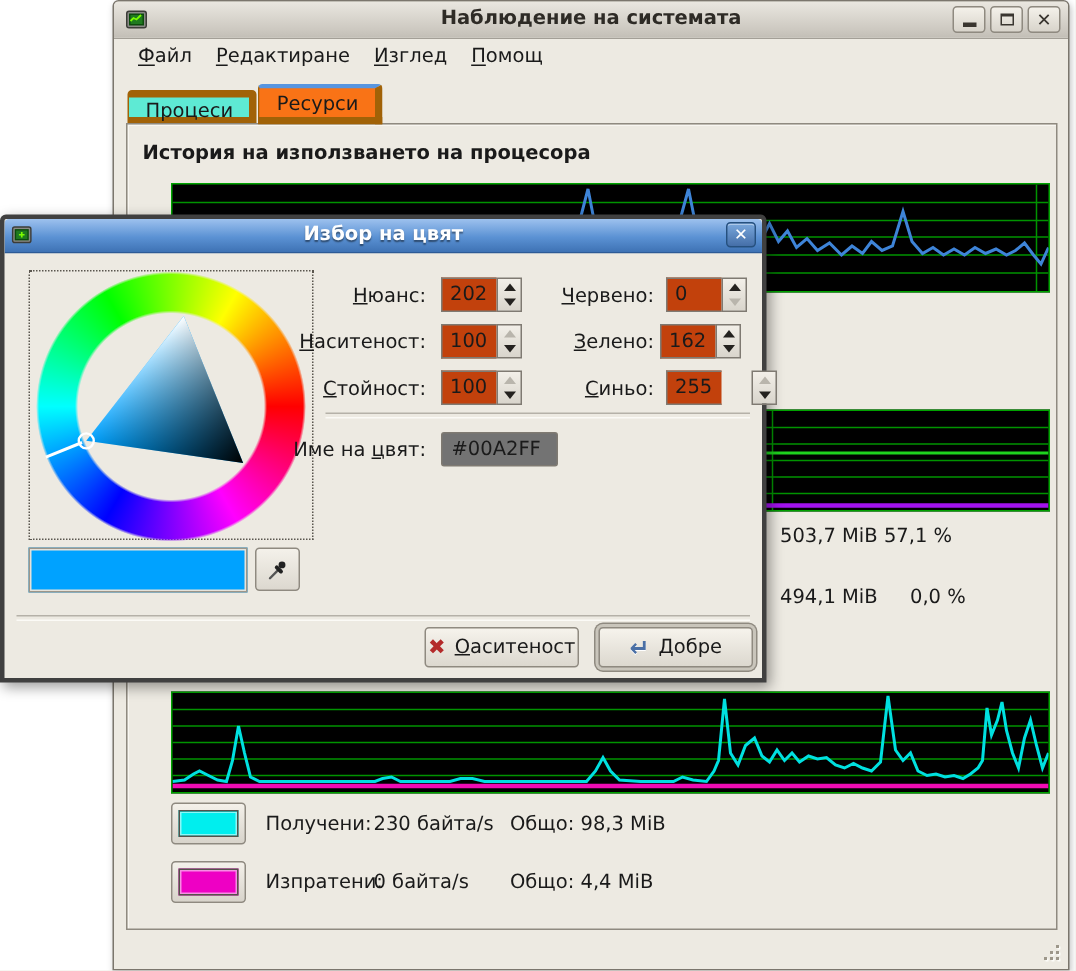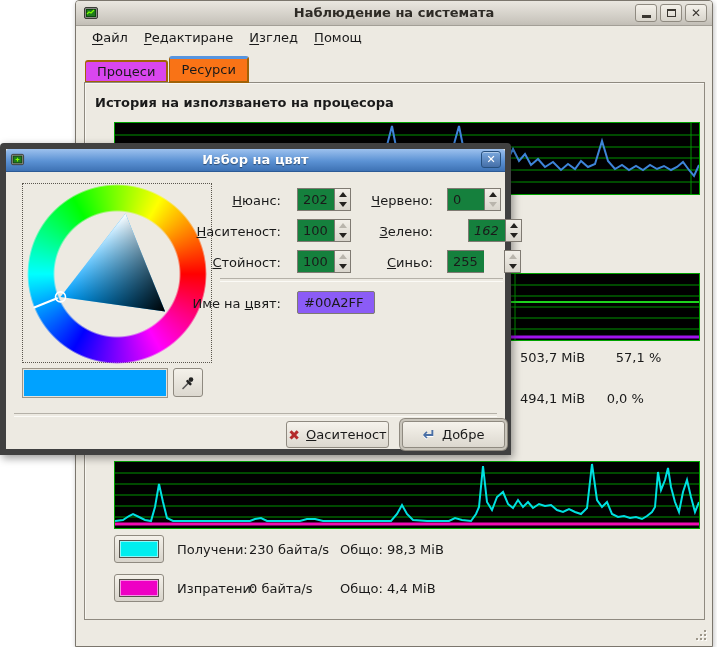--- a/index.html
+++ b/index.html
@@ -46,21 +46,21 @@
   .mw-menubar{
     left:1px;top:25px;right:1px;height:22px;
     display:flex;align-items:center;padding-left:8px;gap:2px;
   }
   .menu-item{padding:2px 7px;}
   .menu-item u{text-underline-offset:2px;}
 
   .tab-row{left:9px;top:55px;height:27px;display:flex;align-items:flex-end;}
   .tab{
     box-sizing:border-box;height:23px;padding:2px 11px 0 11px;
-    background:#d946ef;border:2px solid #a16207;border-left-width:1px;
+    background:#5eead4;border:5px solid #a16207;border-left-width:1px;
     border-radius:3px 3px 0 0;margin-right:1px;white-space:nowrap;
   }
   .tab.active{
     height:27px;padding-top:3px;
     background:#f97316;
     border-top:3px solid #5795e0;
     position:relative;z-index:3;
   }
 
   .content-frame{
@@ -88,21 +88,21 @@
     box-shadow:inset 0 0 0 1px rgba(255,255,255,.55);
   }
   .legend-text{white-space:nowrap;}
 
   .resize-grip{right:5px;bottom:5px;width:15px;height:15px;}
   .grip-dot{position:absolute;width:2px;height:2px;background:#9d978a;box-shadow:1px 1px 0 #fcfbf8;}
 
   
   .dialog{
     left:0;top:143px;width:511px;height:312px;
-    border:6px solid #404040;border-radius:4px 4px 0 0;
+    border:3px solid #404040;border-radius:4px 4px 0 0;
     box-shadow:2px 3px 9px rgba(0,0,0,.4);
     background:#edeae2;box-sizing:border-box;
   }
   .dlg-titlebar{
     left:0;top:0;right:0;height:22px;
     background:linear-gradient(#9dc1ee,#5b92d4 55%,#3e72b4);
     border-bottom:1px solid #2d5b96;
     border-radius:3px 3px 0 0;
   }
   .dlg-title{
@@ -125,34 +125,34 @@
     left:4px;top:0;width:180px;height:180px;border-radius:50%;
     background:conic-gradient(from 90deg,#f00,#f0f 60deg,#00f 120deg,#0ff 180deg,#0f0 240deg,#ff0 300deg,#f00 360deg);
     -webkit-mask:radial-gradient(circle 90px at 50% 50%,transparent 0 62px,#000 64px 88px,transparent 90px);
             mask:radial-gradient(circle 90px at 50% 50%,transparent 0 62px,#000 64px 88px,transparent 90px);
   }
   .wheel-svg{left:4px;top:0;}
 
   .spin-label,.cn-label{position:absolute;text-align:right;white-space:nowrap;}
   .spin{position:absolute;display:flex;height:23px;box-sizing:border-box;}
   .spin-entry{
-    width:37px;height:23px;background:#15803d;border:1px solid #7f7a72;border-right:none;
+    width:37px;height:23px;background:#c2410c;border:1px solid #7f7a72;border-right:none;
     box-sizing:border-box;padding:3px 0 0 5px;
   }
   .spin-arrows{width:17px;height:23px;border:1px solid #7f7a72;box-sizing:border-box;
     background:linear-gradient(#f2efe8,#d9d5cc);display:flex;flex-direction:column;}
   .spin-arrows span{flex:1;display:flex;align-items:center;justify-content:center;}
   .arr-up{width:0;height:0;border-left:4px solid transparent;border-right:4px solid transparent;border-bottom:5px solid #24221f;}
   .arr-dn{width:0;height:0;border-left:4px solid transparent;border-right:4px solid transparent;border-top:5px solid #24221f;}
   .disabled .arr-up{border-bottom-color:#b9b5ac;}
   .disabled .arr-dn{border-top-color:#b9b5ac;}
 
   .hsep{position:absolute;height:2px;border-top:1px solid #b5b1a8;border-bottom:1px solid #fbfaf6;}
   .entry{
-    position:absolute;background:#8b5cf6;border:1px solid #7f7a72;border-radius:2px;
+    position:absolute;background:#737373;border:1px solid #7f7a72;border-radius:2px;
     box-sizing:border-box;padding:3px 0 0 6px;height:23px;
   }
   .swatch-frame{
     left:16px;top:197px;width:146px;height:30px;
     border:1px solid #9c968a;box-sizing:border-box;
     box-shadow:inset 0 0 0 1px #e6e2da;
   }
   .picker-btn{
     left:167px;top:197px;width:30px;height:29px;
     background:linear-gradient(#f4f1ea,#dcd8cf);
@@ -234,21 +234,21 @@
           <line x1="0" y1="55" x2="584" y2="55"></line>
           <line x1="400" y1="0" x2="400" y2="66"></line>
         </g>
         <polyline fill="none" stroke-width="2" stroke="#1ED31E" points="0,28 584,28"></polyline>
         <polyline fill="none" stroke-width="3" stroke="#A213EE" points="0,63 584,63"></polyline>
       </svg>
     </div>
 
     <div class="abs mem-val" style="left:435px;top:267px;">
       <span>503,7 MiB</span>
-      <span style="display:inline-block;width:72px;text-align:right;">57,1 %</span>
+      <span style="display:inline-block;width:72px;">57,1 %</span>
     </div>
     <div class="abs mem-val" style="left:435px;top:308px;">
       <span>494,1 MiB</span>
       <span style="display:inline-block;width:72px;text-align:center;">0,0 %</span>
     </div>
 
     <div class="abs chart" style="left:29px;top:378px;width:584px;height:66px;">
       <svg width="584" height="66" viewBox="0 0 584 66" preserveAspectRatio="none">
         <g stroke="#009300" stroke-width="1">
           <line x1="0" y1="11" x2="584" y2="11"></line>
@@ -370,21 +370,21 @@
           <span>
             <i class="arr-up"></i>
           </span>
           <span class="disabled">
             <i class="arr-dn"></i>
           </span>
         </div>
     </div>
 
     <span class="spin-label" style="right:72px;top:53px;"><u>З</u><span>елено:</span></span>
-    <div class="spin" style="left:462px;top:48px;font-style:italic;">
+    <div class="spin" style="left:437px;top:48px;">
       <div class="spin-entry">162</div>
       <div class="spin-arrows">
           <span>
             <i class="arr-up"></i>
           </span>
           <span>
             <i class="arr-dn"></i>
           </span>
         </div>
     </div>

